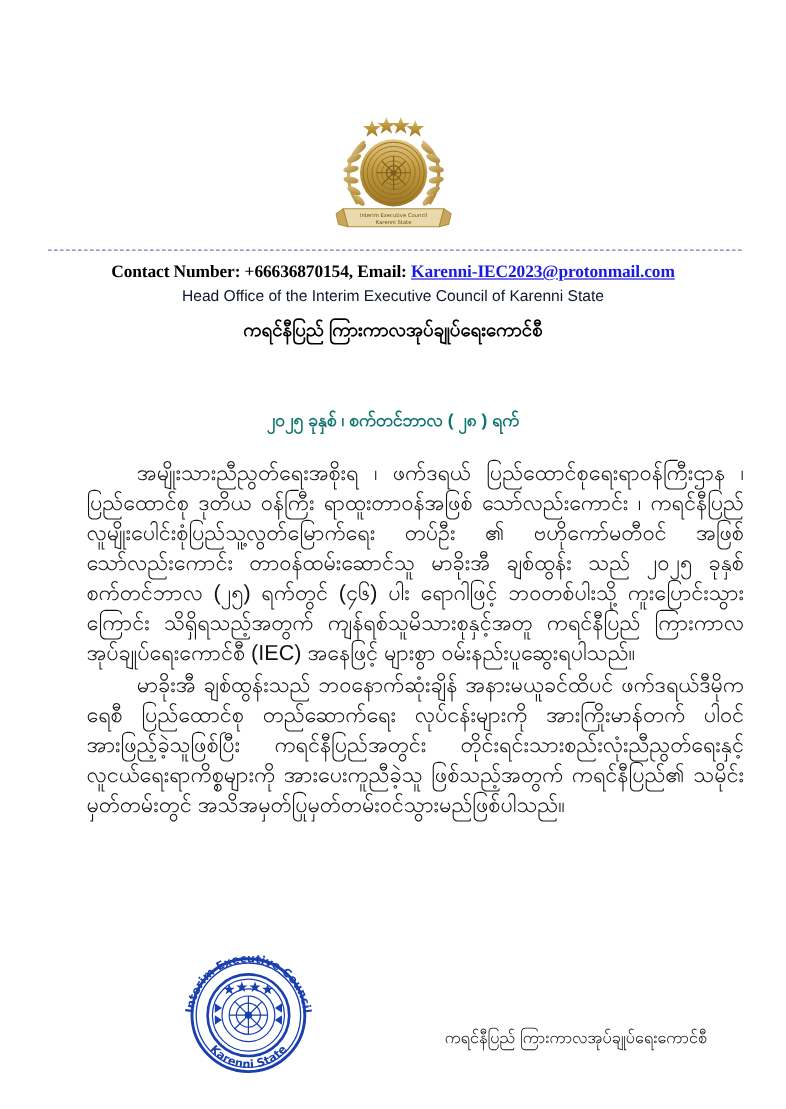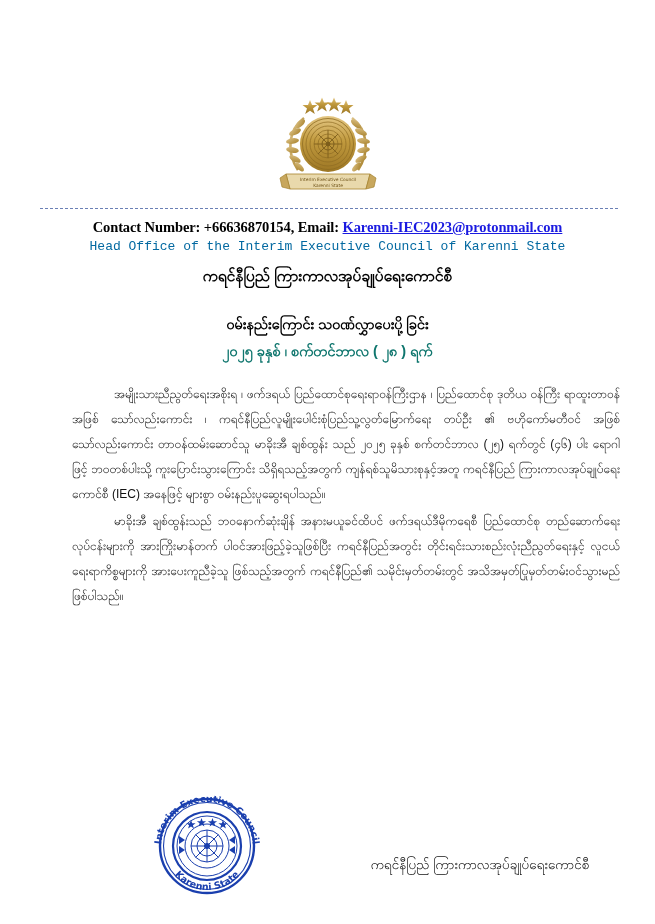--- a/index.html
+++ b/index.html
@@ -67,23 +67,23 @@
     line-height: 1.25;
     white-space: nowrap;
   }
   .contact-line .email {
     color: #1a1ae0;
     text-decoration: underline;
     font-family: "Liberation Serif", serif;
     font-weight: bold;
   }
   .office-line {
-    font-family: Liberation Mono, monospace;
+    font-family: Liberation Sans, sans-serif;
     font-size: 13px;
-    color: #0369a1;
+    color: #0f172a;
     margin-top: 3px;
     line-height: 1.3;
   }
 
   
   .mm { font-family: Liberation Sans, sans-serif; }
 
   .doc-title {
     position: absolute;
     top: 226px;
@@ -117,21 +117,21 @@
     color: #0f766e;
     line-height: 1.5;
   }
 
   
   .body-text {
     position: absolute;
     top: 344px;
     left: 72px;
     width: 548px;
-    font-size: 12px;
+    font-size: 18px;
     line-height: 25px;
     text-align: justify;
     text-justify: inter-word;
     color: #111;
   }
   .body-text p {
     margin: 0 0 2px 0;
     text-indent: 42px;
   }
 
@@ -237,21 +237,20 @@
     <div class="contact-line">
       <span>Contact Number:</span>
       <span>+66636870154,</span>
       <span>Email:</span>
       <a class="email" href="#">Karenni-IEC2023@protonmail.com</a>
     </div>
     <div class="office-line">Head Office of the Interim Executive Council of Karenni State</div>
   </div>
 
   <div class="doc-title mm">ကရင်နီပြည် ကြားကာလအုပ်ချုပ်ရေးကောင်စီ</div>
-  <div class="subject-title mm">ဝမ်းနည်းကြောင်း သဝဏ်လွှာပေးပို့ခြင်း</div>
   <div class="date-line mm">၂၀၂၅ ခုနှစ် ၊ စက်တင်ဘာလ ( ၂၈ ) ရက်</div>
 
   <div class="body-text mm">
     <p>အမျိုးသားညီညွတ်ရေးအစိုးရ ၊ ဖက်ဒရယ် ပြည်ထောင်စုရေးရာဝန်ကြီးဌာန ၊ ပြည်ထောင်စု ဒုတိယ ဝန်ကြီး ရာထူးတာဝန်အဖြစ် သော်လည်းကောင်း ၊ ကရင်နီပြည်လူမျိုးပေါင်းစုံပြည်သူ့လွတ်မြောက်ရေး တပ်ဦး ၏ ဗဟိုကော်မတီဝင် အဖြစ်သော်လည်းကောင်း တာဝန်ထမ်းဆောင်သူ မာခိုးအီ ချစ်ထွန်း သည် ၂၀၂၅ ခုနှစ် စက်တင်ဘာလ (၂၅) ရက်တွင် (၄၆) ပါး ရောဂါဖြင့် ဘဝတစ်ပါးသို့ ကူးပြောင်းသွားကြောင်း သိရှိရသည့်အတွက် ကျန်ရစ်သူမိသားစုနှင့်အတူ ကရင်နီပြည် ကြားကာလအုပ်ချုပ်ရေးကောင်စီ (IEC) အနေဖြင့် များစွာ ဝမ်းနည်းပူဆွေးရပါသည်။</p>
     <p>မာခိုးအီ ချစ်ထွန်းသည် ဘဝနောက်ဆုံးချိန် အနားမယူခင်ထိပင် ဖက်ဒရယ်ဒီမိုကရေစီ ပြည်ထောင်စု တည်ဆောက်ရေး လုပ်ငန်းများကို အားကြိုးမာန်တက် ပါဝင်အားဖြည့်ခဲ့သူဖြစ်ပြီး ကရင်နီပြည်အတွင်း တိုင်းရင်းသားစည်းလုံးညီညွတ်ရေးနှင့် လူငယ်ရေးရာကိစ္စများကို အားပေးကူညီခဲ့သူ ဖြစ်သည့်အတွက် ကရင်နီပြည်၏ သမိုင်းမှတ်တမ်းတွင် အသိအမှတ်ပြုမှတ်တမ်းဝင်သွားမည်ဖြစ်ပါသည်။</p>
   </div>
 
   <div class="seal-wrap">
     <div>
       <svg width="128" height="112" viewBox="0 0 128 112" xmlns="http://www.w3.org/2000/svg">

